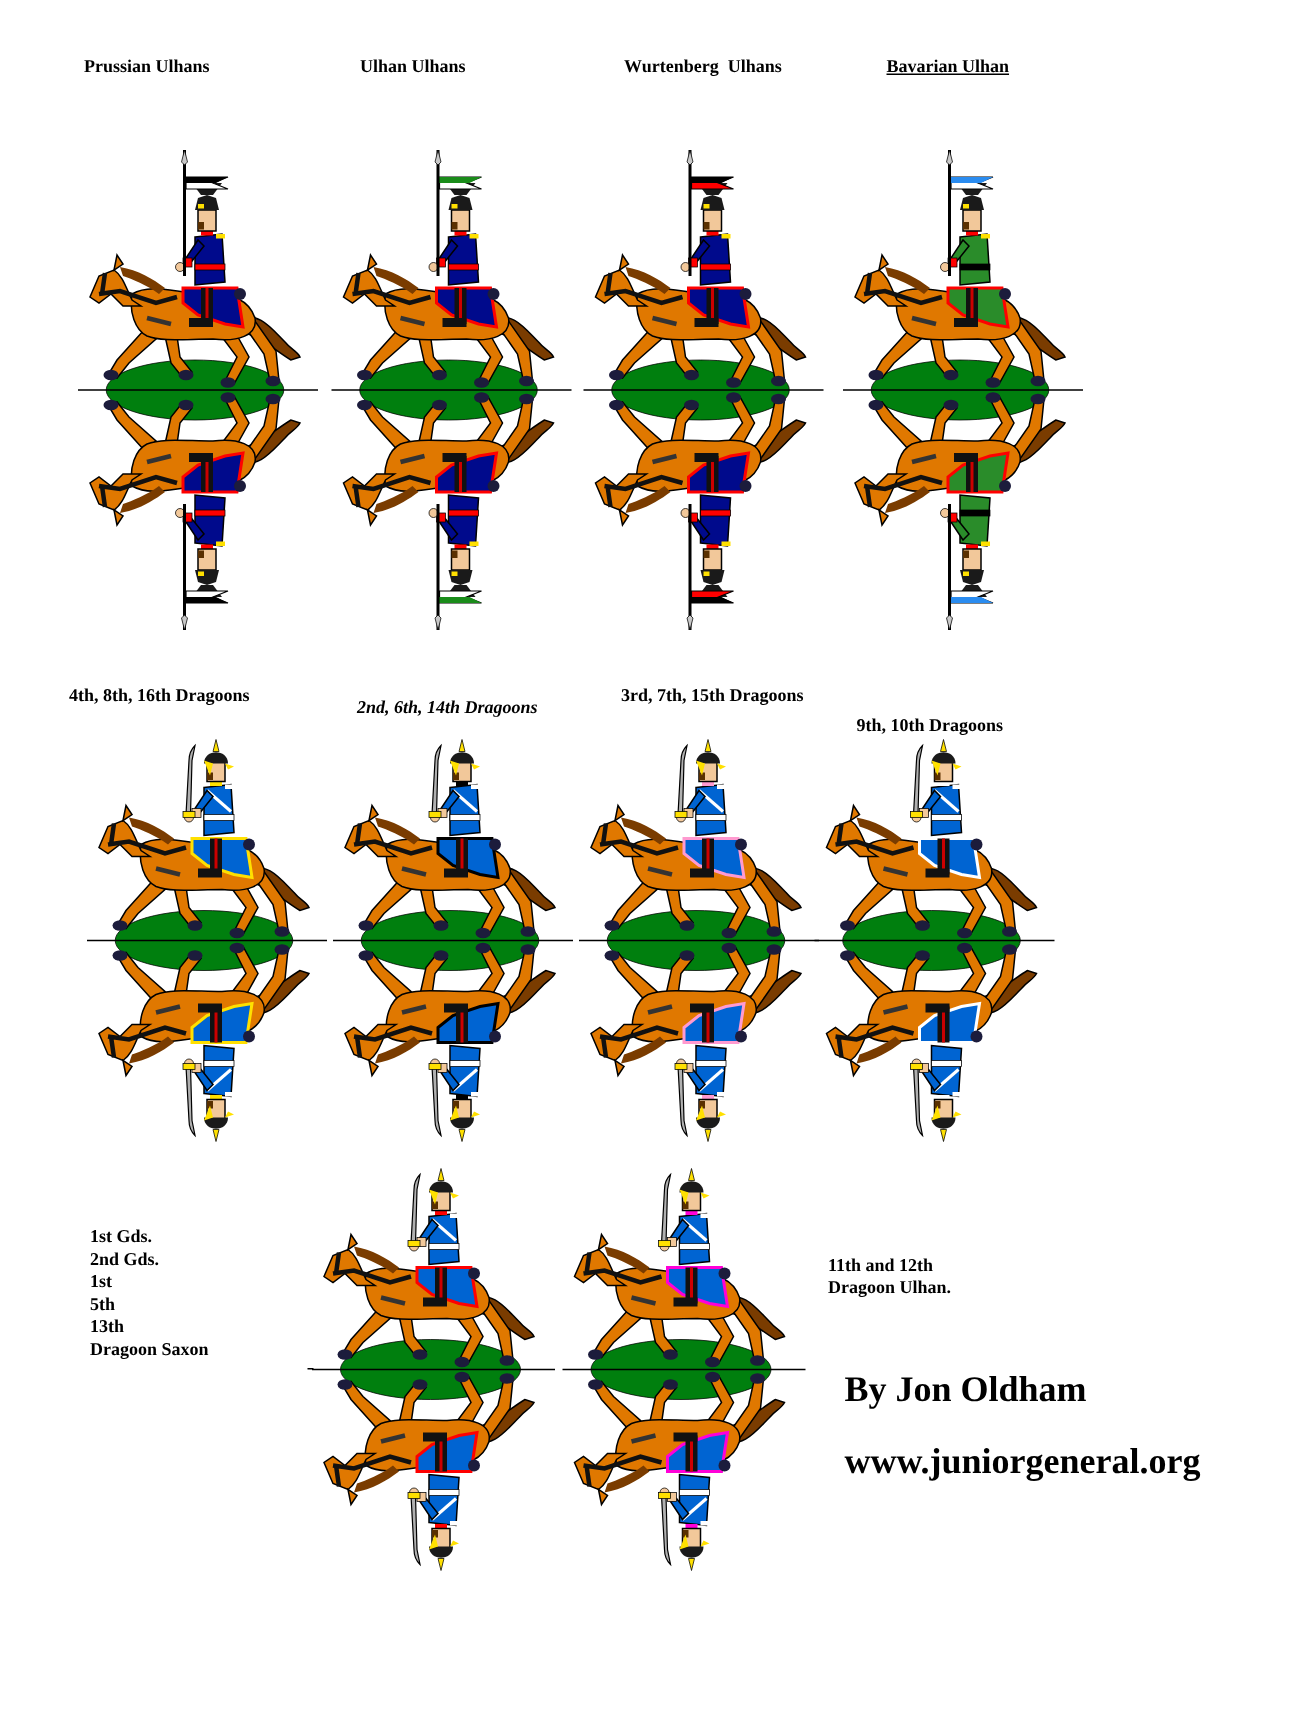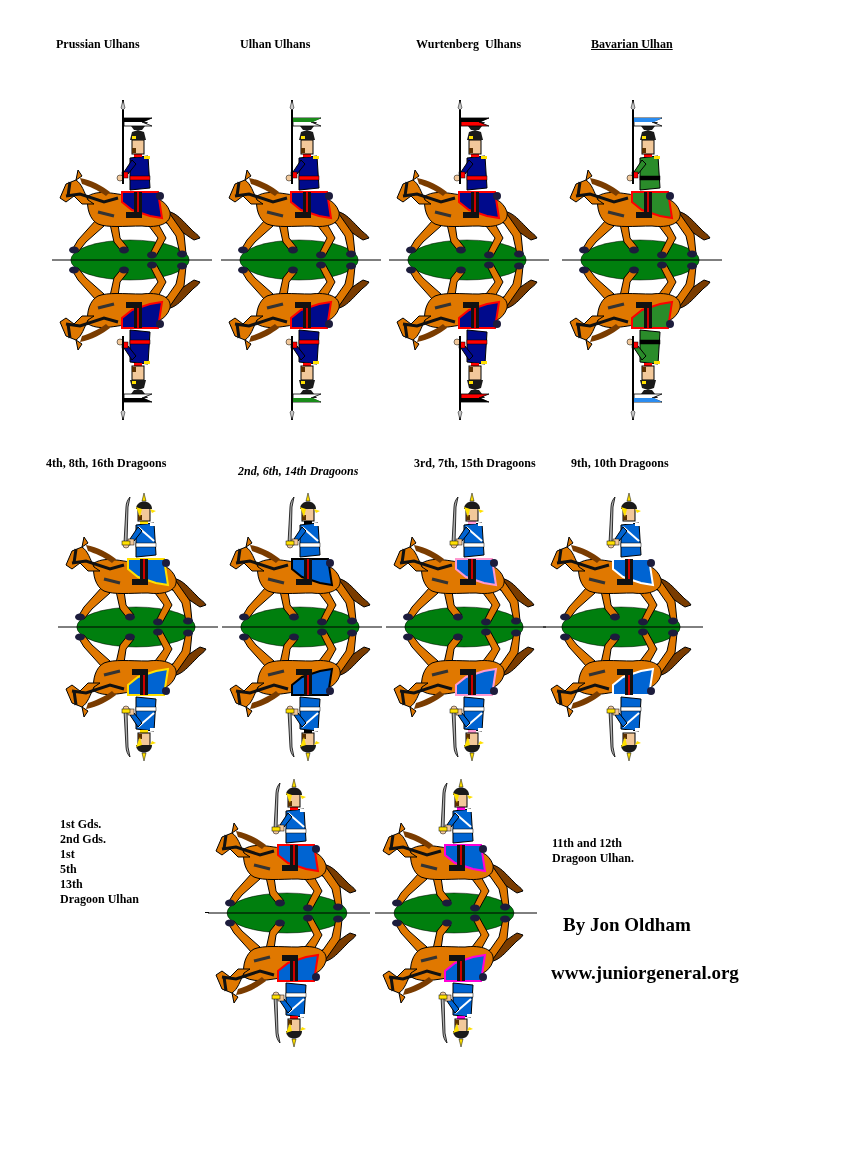--- a/index.html
+++ b/index.html
@@ -2,21 +2,21 @@
 <html><head>
 <meta charset="utf-8">
 <style>
   html, body { margin:0; padding:0; background:#ffffff; }
   body { width:864px; height:1152px; position:relative; overflow:hidden;
          font-family:"Liberation Serif", "DejaVu Serif", serif; color:#000; }
   .label { position:absolute; font-weight:bold; font-size:12px; white-space:nowrap; line-height:15px; }
   .label.multi { white-space:pre; }
   .fig { position:absolute; }
   .fig svg { display:block; overflow:visible; }
-  .credit { position:absolute; font-weight:bold; font-size:19px; white-space:nowrap; }
+  .credit { position:absolute; font-weight:bold; font-size:24px; white-space:nowrap; }
   .tick { position:absolute; width:4px; height:1px; background:#000; }
 </style>
 </head>
 <body>
 
 <div class="label" style="left:56px;top:37px;">Prussian Ulhans</div>
 <div class="label" style="left:240px;top:37px;">Ulhan Ulhans</div>
 <div class="label" style="left:416px;top:37px;white-space:pre;">Wurtenberg  Ulhans</div>
 <div class="label" style="left:591px;top:37px;text-decoration:underline;">Bavarian Ulhan</div>
 
@@ -345,21 +345,21 @@
         <path d="M66,18 L94,18 L84,22 L94,26 L66,26 Z" fill="#ffffff" stroke="#000" stroke-width="0.8"></path>
         <path d="M66,18 L94,18 L86,22 L66,22 Z" fill="#2a8cf0"></path>
       </g>
     <line x1="-6" y1="160" x2="154" y2="160" stroke="#000" stroke-width="1"></line>
   </svg>
   </div>
 
 <div class="label" style="left:46px;top:456px;text-align:right;">4th, 8th, 16th Dragoons</div>
 <div class="label" style="left:238px;top:464px;font-style:italic;">2nd, 6th, 14th Dragoons</div>
 <div class="label" style="left:414px;top:456px;">3rd, 7th, 15th Dragoons</div>
-<div class="label" style="left:571px;top:456px;">9th, 10th Dragoons</div>
+<div class="label" style="left:571px;top:476px;">9th, 10th Dragoons</div>
 
 <div class="fig" style="left:64px;top:467px;">
   <svg width="148" height="320" viewBox="0 0 148 320" xmlns="http://www.w3.org/2000/svg">
     <ellipse cx="72" cy="160" rx="59.2" ry="20" fill="#007f0e" stroke="#000" stroke-width="0.5"></ellipse>
     <g>
         <path d="M100,112 C115,108 122,118 132,128 C136,133 140,134 142,138 L136,140 C126,134 118,126 106,122 Z" fill="#7a3c00" stroke="#000" stroke-width="1"></path>
         <path d="M38,120 L20,140 L14,150 L20,152 L28,142 L46,126 Z" fill="#e07800" stroke="#000" stroke-width="1"></path>
         <path d="M52,124 L56,142 L64,152 L70,148 L62,138 L60,124 Z" fill="#e07800" stroke="#000" stroke-width="1"></path>
         <path d="M88,122 L100,138 L92,154 L98,156 L108,138 L98,120 Z" fill="#e07800" stroke="#000" stroke-width="1"></path>
         <path d="M104,116 L118,136 L122,154 L128,154 L126,134 L112,114 Z" fill="#e07800" stroke="#000" stroke-width="1"></path>
@@ -681,21 +681,21 @@
       </g>
     <line x1="-6" y1="160" x2="154" y2="160" stroke="#000" stroke-width="1"></line>
   </svg>
   </div>
 
 <div class="label multi" style="left:60px;top:817px;font-size:12px;line-height:15px;">1st Gds.
 2nd Gds.
 1st
 5th
 13th
-Dragoon Ulhan</div>
+Dragoon Saxon</div>
 <div class="tick" style="left:205px;top:912px;"></div>
 <div class="fig" style="left:214px;top:753px;">
   <svg width="150" height="320" viewBox="0 0 150 320" xmlns="http://www.w3.org/2000/svg">
     <ellipse cx="73" cy="160" rx="60" ry="20" fill="#007f0e" stroke="#000" stroke-width="0.5"></ellipse>
     <g>
         <path d="M100,112 C115,108 122,118 132,128 C136,133 140,134 142,138 L136,140 C126,134 118,126 106,122 Z" fill="#7a3c00" stroke="#000" stroke-width="1"></path>
         <path d="M38,120 L20,140 L14,150 L20,152 L28,142 L46,126 Z" fill="#e07800" stroke="#000" stroke-width="1"></path>
         <path d="M52,124 L56,142 L64,152 L70,148 L62,138 L60,124 Z" fill="#e07800" stroke="#000" stroke-width="1"></path>
         <path d="M88,122 L100,138 L92,154 L98,156 L108,138 L98,120 Z" fill="#e07800" stroke="#000" stroke-width="1"></path>
         <path d="M104,116 L118,136 L122,154 L128,154 L126,134 L112,114 Z" fill="#e07800" stroke="#000" stroke-width="1"></path>
@@ -851,13 +851,13 @@
         <path d="M60,76 L62,40 C62,36 64,32 66,30 L64,40 L63,76 Z" fill="#b0b0b0" stroke="#000" stroke-width="0.8"></path>
         <rect x="58" y="74" width="8" height="4" fill="#ffe000" stroke="#000" stroke-width="0.5"></rect>
       </g>
     <line x1="-6" y1="160" x2="156" y2="160" stroke="#000" stroke-width="1"></line>
   </svg>
   </div>
 <div class="label multi" style="left:552px;top:836px;">11th and 12th
 Dragoon Ulhan.</div>
 
 <div class="credit" style="left:563px;top:914px;">By Jon Oldham</div>
-<div class="credit" style="left:551px;top:962px;">www.juniorgeneral.org</div>
+<div class="credit" style="left:563px;top:962px;">www.juniorgeneral.org</div>
 
 </body></html>

